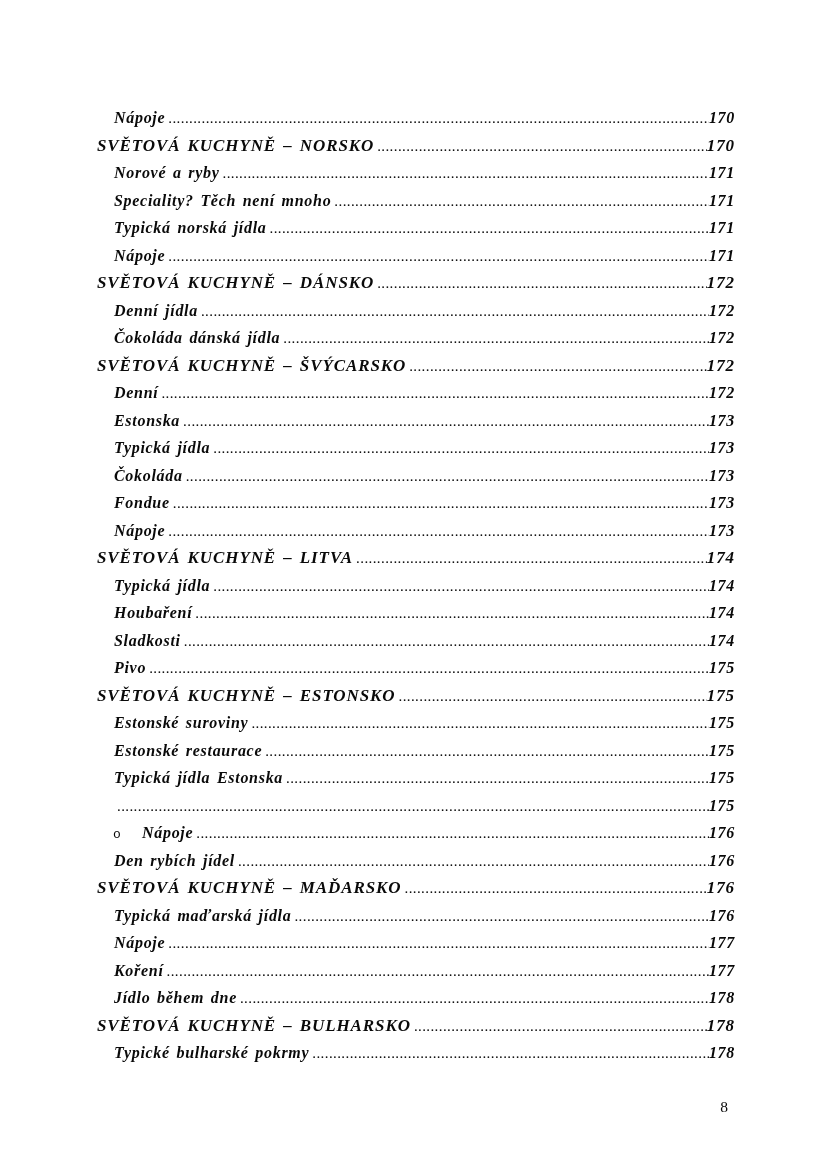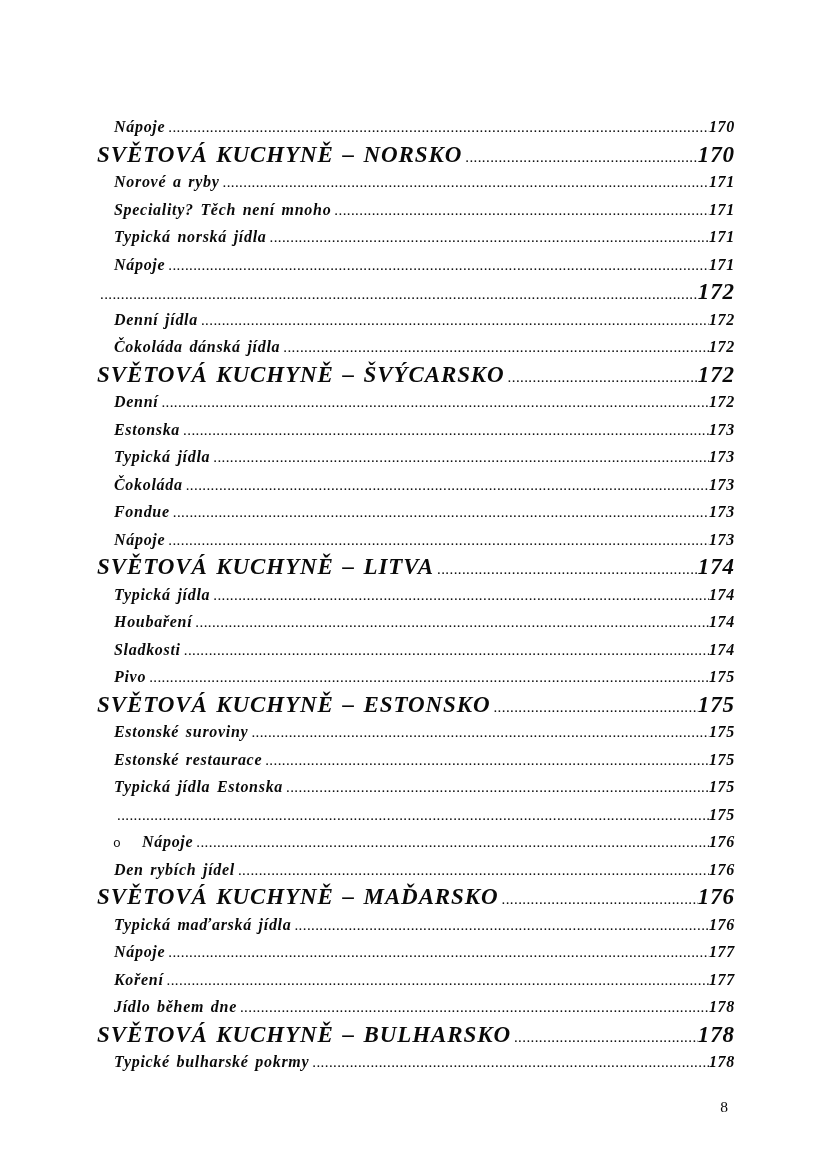--- a/index.html
+++ b/index.html
@@ -13,36 +13,36 @@
     color: #0a0a0a;
   }
   .page {
     position: absolute;
     inset: 0;
     background: #ffffff;
   }
   .toc {
     position: absolute;
     left: 97px;
-    top: 113px;
+    top: 104px;
     width: 638px;
   }
   .toc-row {
     display: flex;
     align-items: baseline;
     height: 27.5px;
     line-height: 27.5px;
     overflow: hidden;
   }
   .toc-row .label {
     white-space: nowrap;
     flex: 0 0 auto;
   }
   .lvl1 {
-    font-size: 23px;
+    font-size: 17px;
     font-weight: bold;
     font-style: italic;
     letter-spacing: 0.9px;
     word-spacing: 2px;
   }
   .lvl2, .lvl3 {
     font-size: 16px;
     font-weight: bold;
     font-style: italic;
     letter-spacing: 0.7px;
@@ -118,20 +118,21 @@
         <span class="label">Typická norská jídla</span>
         <span class="leader"></span>
         <span class="pagenum">171</span>
       </div>
       <div class="toc-row lvl2">
         <span class="label">Nápoje</span>
         <span class="leader"></span>
         <span class="pagenum">171</span>
       </div>
       <div class="toc-row lvl1">
+        <span class="label">SVĚTOVÁ KUCHYNĚ – DÁNSKO</span>
         <span class="leader"></span>
         <span class="pagenum">172</span>
       </div>
       <div class="toc-row lvl2">
         <span class="label">Denní jídla</span>
         <span class="leader"></span>
         <span class="pagenum">172</span>
       </div>
       <div class="toc-row lvl2">
         <span class="label">Čokoláda dánská jídla</span>

